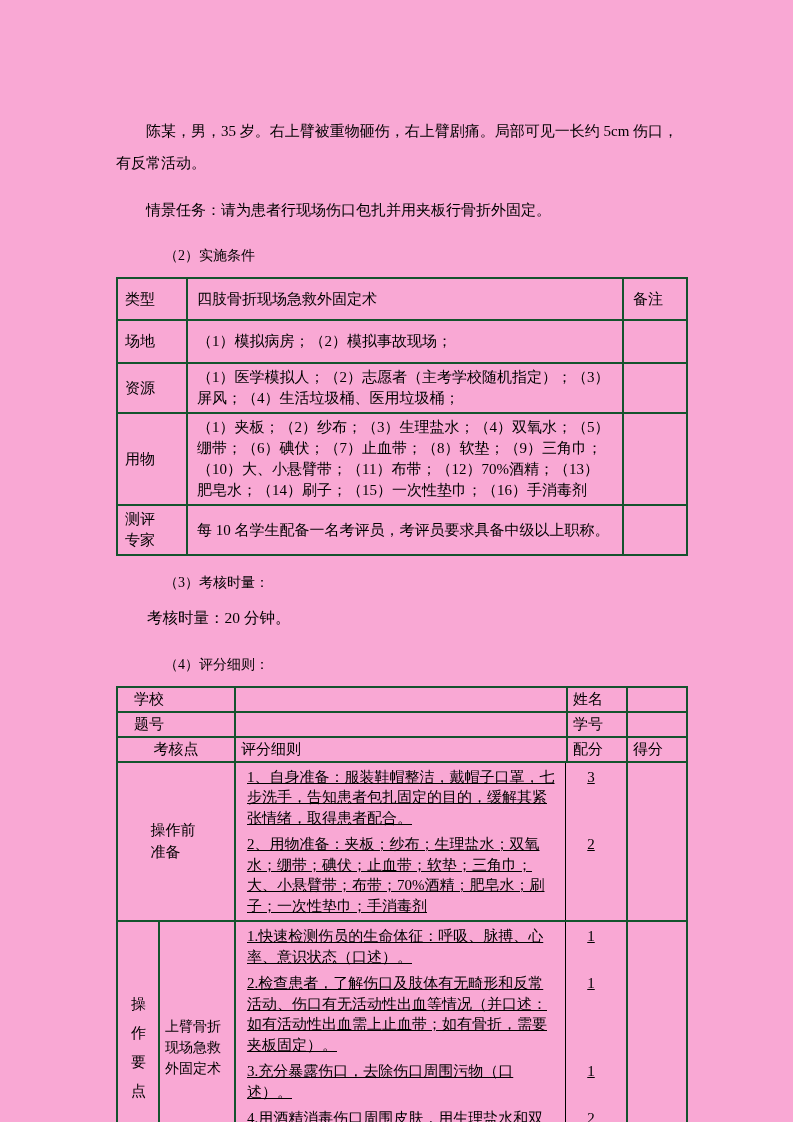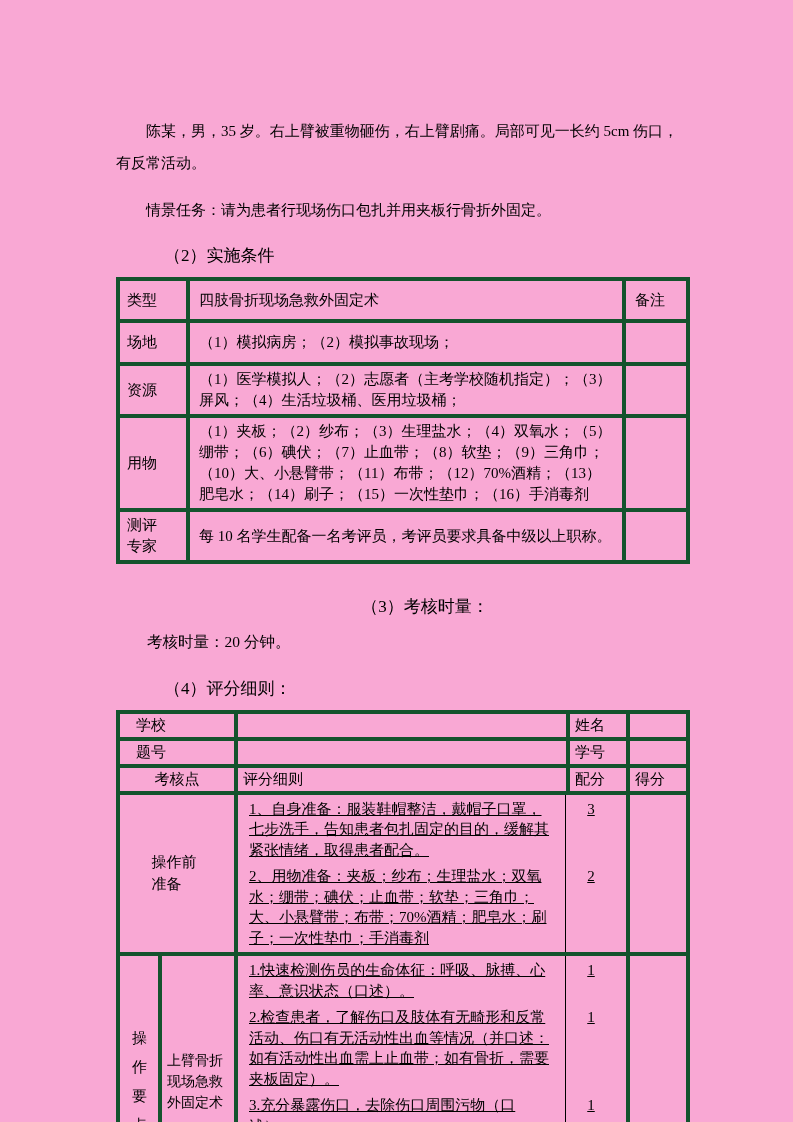--- a/index.html
+++ b/index.html
@@ -1,28 +1,28 @@
 <!DOCTYPE html>
 <html><head>
 <meta charset="utf-8">
 <style>
   html,body{margin:0;padding:0;}
   body{width:793px;height:1122px;background:#ffffff;color:#000;
        font-family:"Liberation Serif","DejaVu Serif",serif;}
   .page{width:793px;height:1122px;padding:100px 107px 0 116px;
         box-sizing:border-box;overflow:hidden;background:#f9a8d4;}
   .para{font-size:15px;line-height:32px;text-indent:2em;}
-  .heading{font-size:17px;line-height:30px;padding-left:48px;}
+  .heading{font-size:14px;line-height:30px;padding-left:48px;}
   .h2{margin-top:6px;}
-  .h3{margin-top:28px;text-align:center;}
+  .h3{margin-top:12px;}
   .h4{margin-top:4px;}
   .duration{font-size:15.5px;line-height:32px;text-indent:2em;margin-top:4px;}
 
   table{border-collapse:collapse;table-layout:fixed;width:570px;}
-  td{border:4px solid #14532d;vertical-align:middle;font-size:15px;}
+  td{border:2px solid #14532d;vertical-align:middle;font-size:15px;}
 
   
   .cond{margin-top:6px;}
   .cond td{padding:3px 9px;line-height:21px;}
   .cond td.lbl{padding-left:7px;}
   .cond tr.r0{height:42px}
   .cond tr.r1{height:43px}
   .cond tr.r2{height:48px}
   .cond tr.r3{height:90px}
   .cond tr.r4{height:44px}

